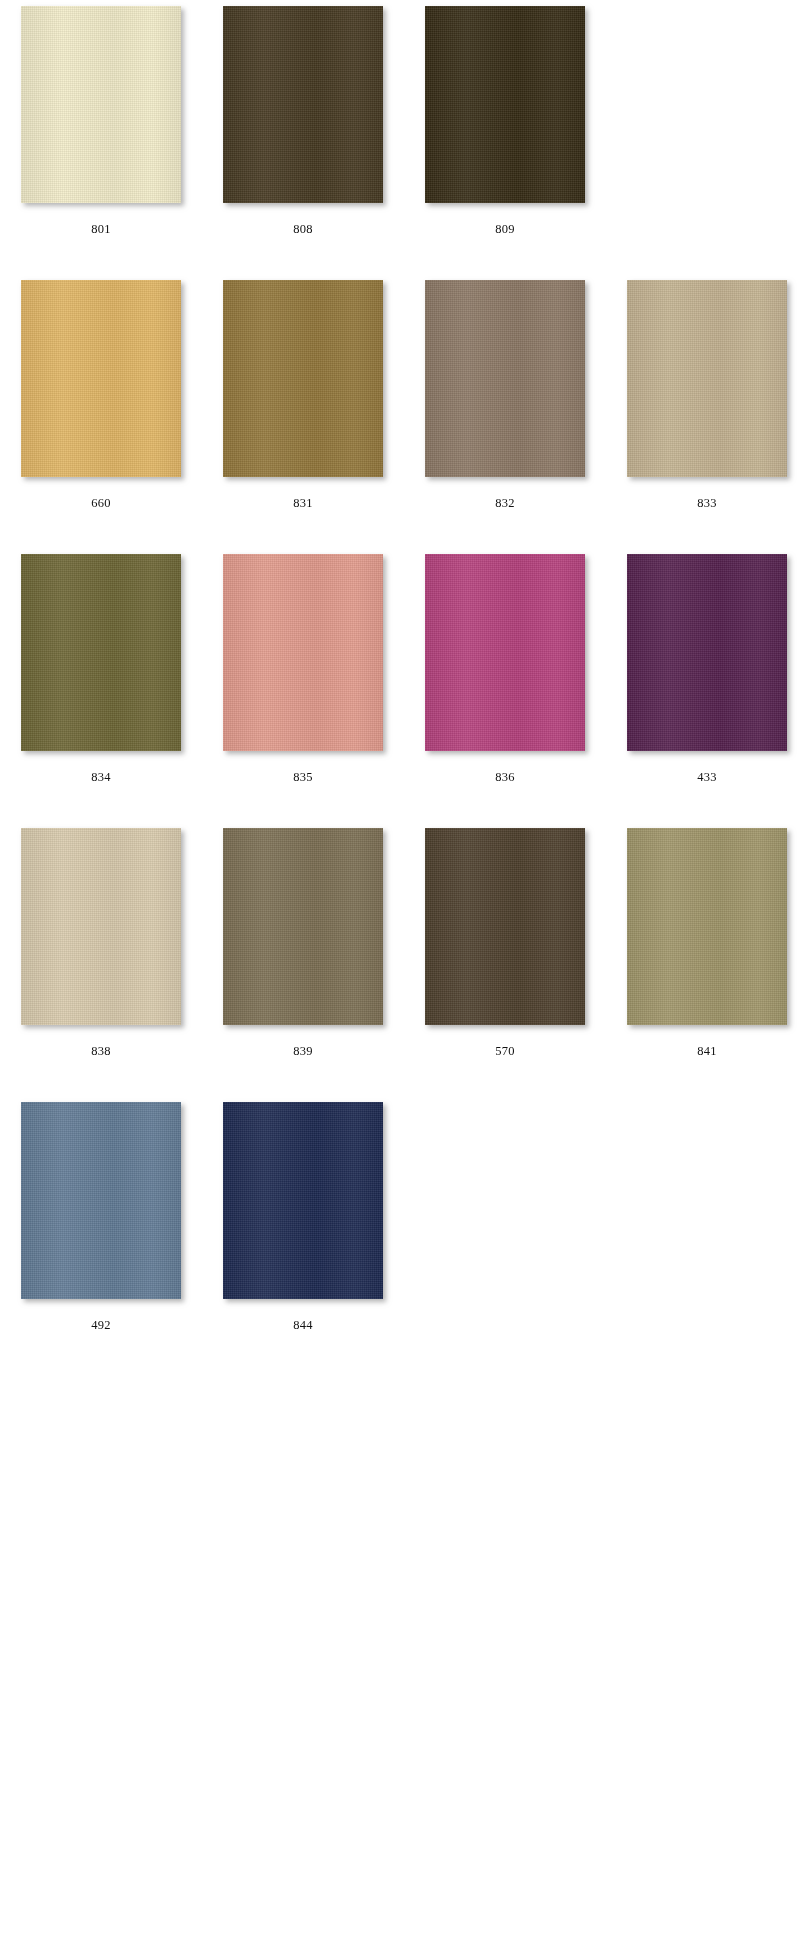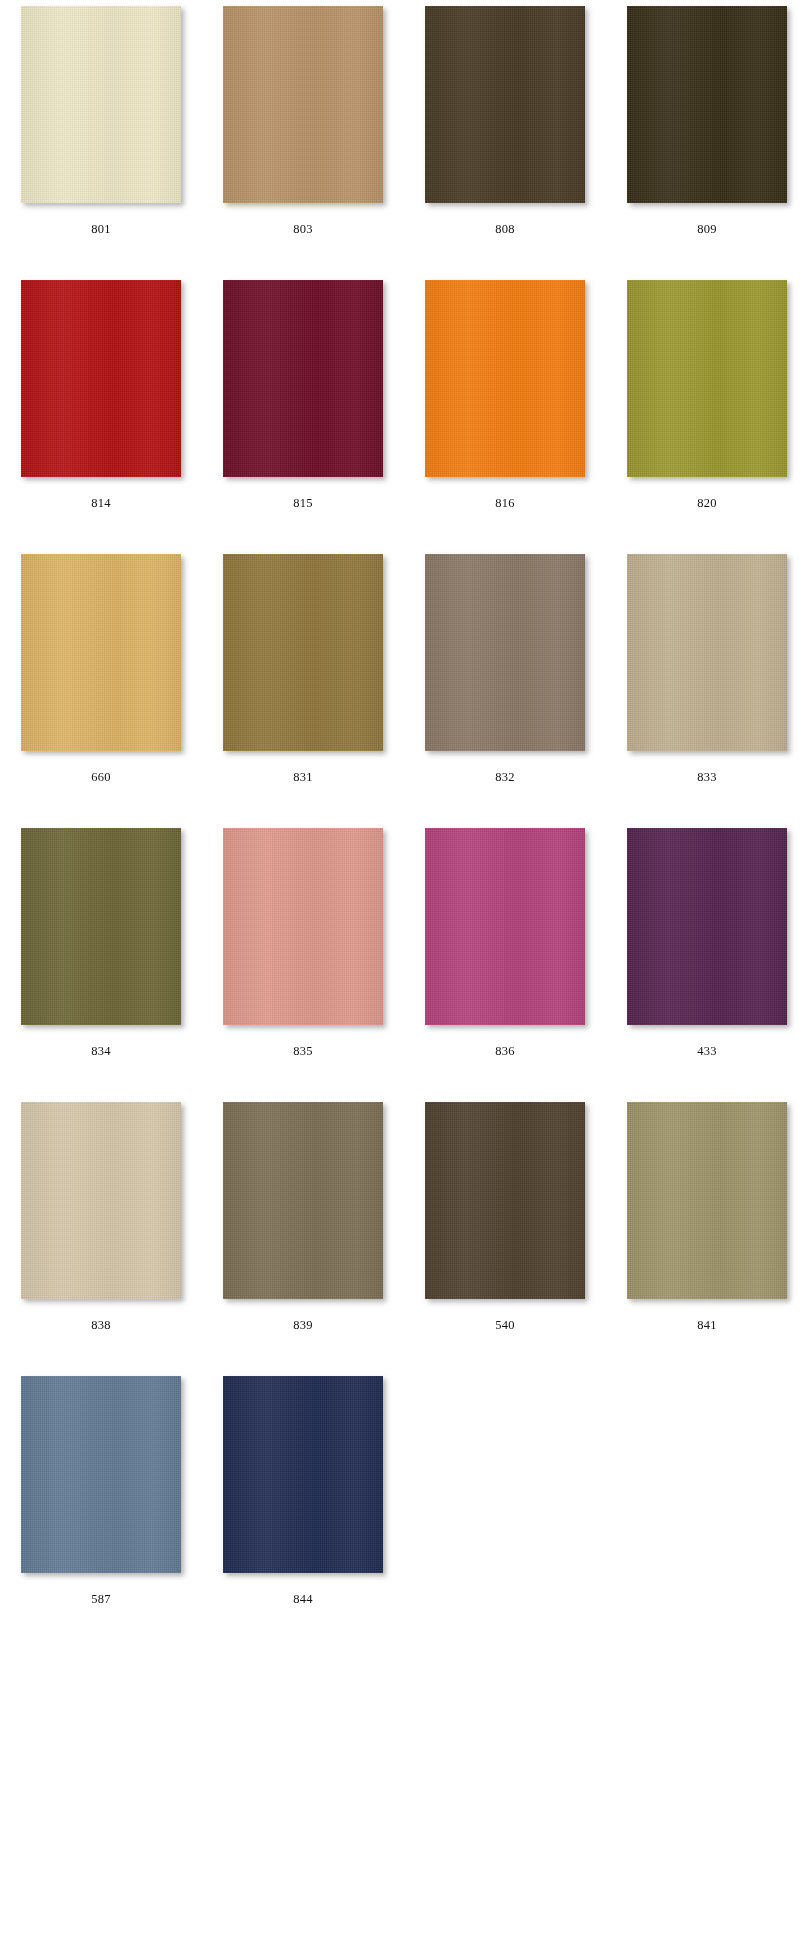--- a/index.html
+++ b/index.html
@@ -75,48 +75,26 @@
 </head>
 <body>
 
 <div id="swatch-grid">
     <div class="swatch-row">
       <div class="swatch-cell">
         <div class="swatch-chip" style="background-color: rgb(242, 236, 201);"></div>
         <div class="swatch-label">801</div>
       </div>
       <div class="swatch-cell">
-        <div class="swatch-chip" style="background-color: rgb(187, 148, 104);"></div>
-        <div class="swatch-label">803</div>
-      </div>
-      <div class="swatch-cell">
         <div class="swatch-chip" style="background-color: rgb(69, 56, 32);"></div>
         <div class="swatch-label">808</div>
       </div>
       <div class="swatch-cell">
         <div class="swatch-chip" style="background-color: rgb(53, 43, 20);"></div>
         <div class="swatch-label">809</div>
-      </div>
-    </div>
-    <div class="swatch-row">
-      <div class="swatch-cell">
-        <div class="swatch-chip" style="background-color: rgb(182, 13, 16);"></div>
-        <div class="swatch-label">814</div>
-      </div>
-      <div class="swatch-cell">
-        <div class="swatch-chip" style="background-color: rgb(110, 10, 37);"></div>
-        <div class="swatch-label">815</div>
-      </div>
-      <div class="swatch-cell">
-        <div class="swatch-chip" style="background-color: rgb(249, 125, 12);"></div>
-        <div class="swatch-label">816</div>
-      </div>
-      <div class="swatch-cell">
-        <div class="swatch-chip" style="background-color: rgb(156, 154, 44);"></div>
-        <div class="swatch-label">820</div>
       </div>
     </div>
     <div class="swatch-row">
       <div class="swatch-cell">
         <div class="swatch-chip" style="background-color: rgb(226, 182, 100);"></div>
         <div class="swatch-label">660</div>
       </div>
       <div class="swatch-cell">
         <div class="swatch-chip" style="background-color: rgb(147, 119, 58);"></div>
         <div class="swatch-label">831</div>
@@ -152,31 +130,31 @@
       <div class="swatch-cell">
         <div class="swatch-chip" style="background-color: rgb(217, 203, 173);"></div>
         <div class="swatch-label">838</div>
       </div>
       <div class="swatch-cell">
         <div class="swatch-chip" style="background-color: rgb(124, 111, 83);"></div>
         <div class="swatch-label">839</div>
       </div>
       <div class="swatch-cell">
         <div class="swatch-chip" style="background-color: rgb(77, 63, 44);"></div>
-        <div class="swatch-label">540</div>
+        <div class="swatch-label">570</div>
       </div>
       <div class="swatch-cell">
         <div class="swatch-chip" style="background-color: rgb(160, 150, 105);"></div>
         <div class="swatch-label">841</div>
       </div>
     </div>
     <div class="swatch-row">
       <div class="swatch-cell">
         <div class="swatch-chip" style="background-color: rgb(97, 123, 150);"></div>
-        <div class="swatch-label">587</div>
+        <div class="swatch-label">492</div>
       </div>
       <div class="swatch-cell">
         <div class="swatch-chip" style="background-color: rgb(28, 41, 81);"></div>
         <div class="swatch-label">844</div>
       </div>
       <div class="swatch-cell empty"></div>
     </div>
   </div>
 
 </body></html>

